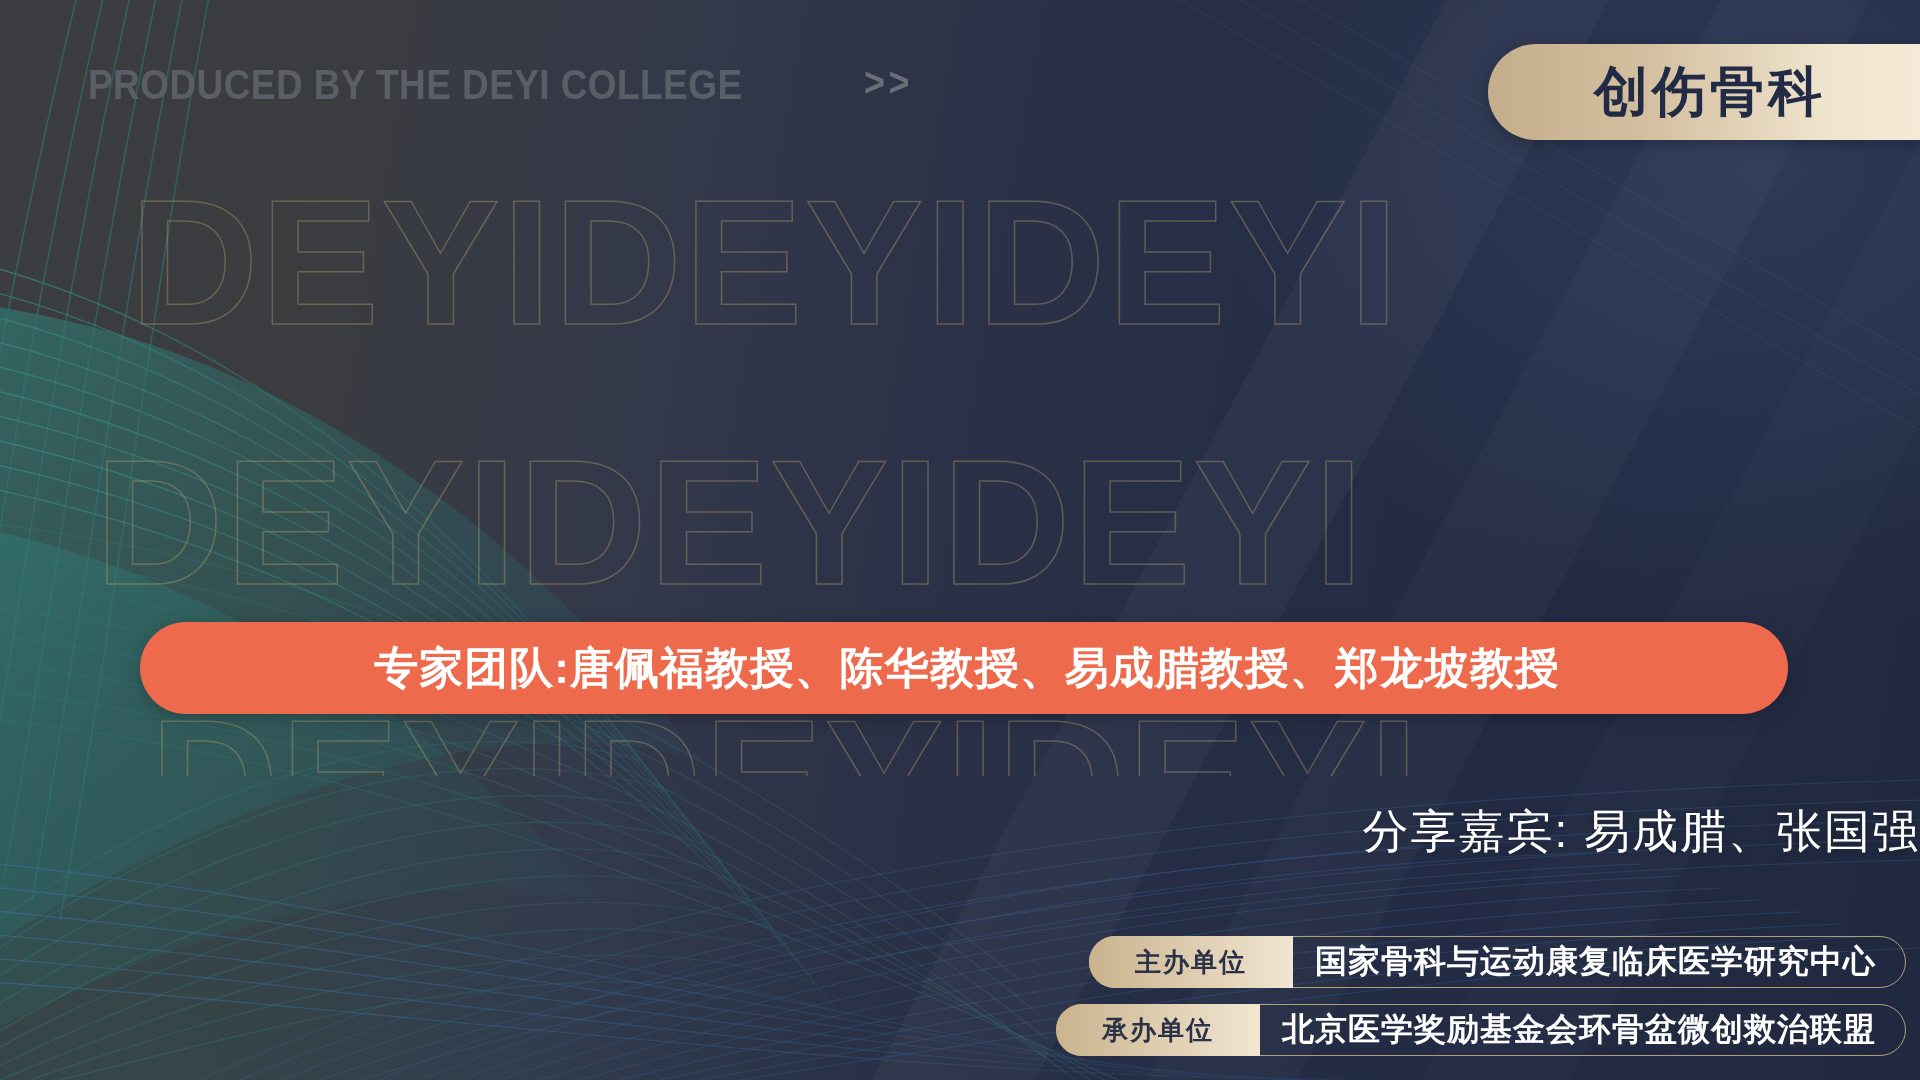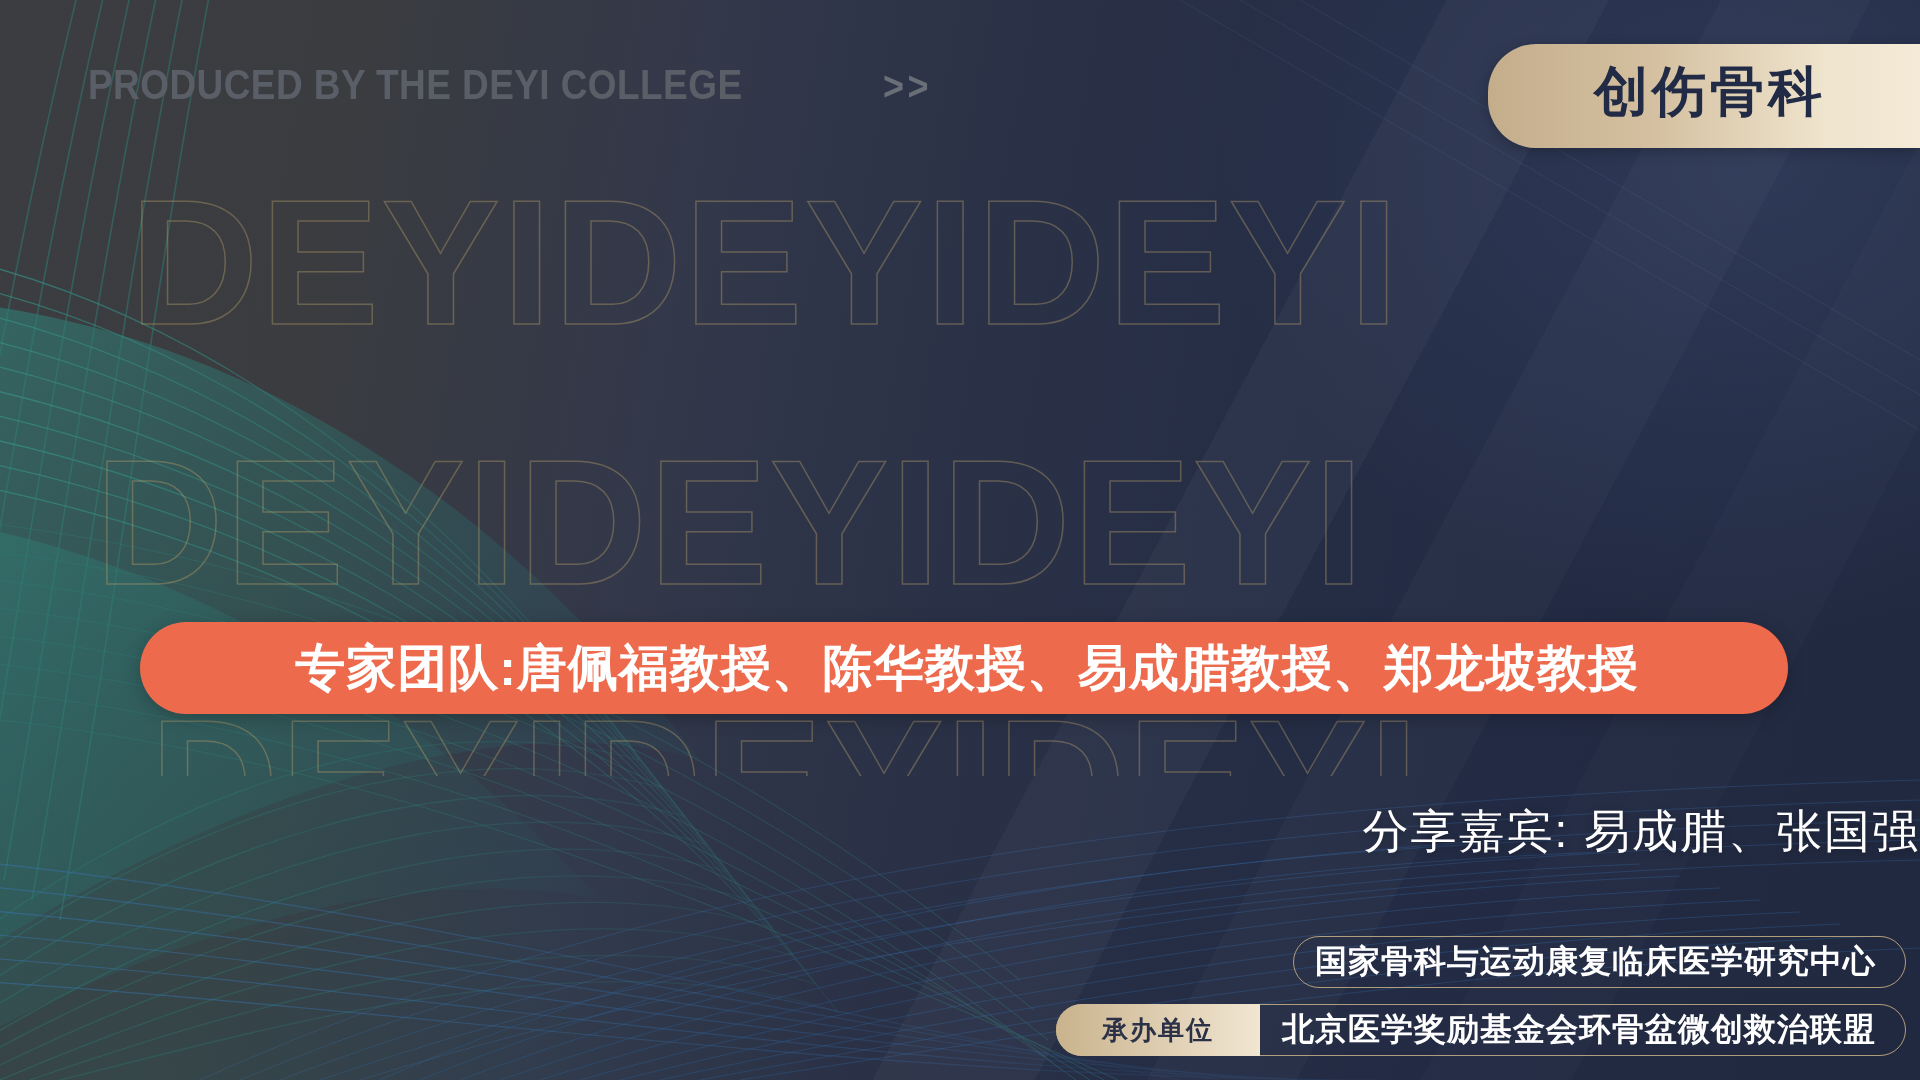--- a/index.html
+++ b/index.html
@@ -32,33 +32,33 @@
   .wm-row{position:absolute;left:130px;white-space:nowrap;
       font-family:"Liberation Sans","DejaVu Sans",sans-serif;
       font-weight:700;font-size:178px;letter-spacing:2px;
       color:transparent;-webkit-text-stroke:1.5px rgba(182,158,106,.40);
       text-stroke:1.5px rgba(182,158,106,.40);}
   .wm-r1{top:160px;}
   .wm-r2{top:420px;left:95px;}
   .wm-r3{top:680px;left:150px;}
 
   
-  .header{position:absolute;left:88px;top:60px;display:flex;align-items:flex-end;gap:34px;}
+  .header{position:absolute;left:88px;top:60px;display:flex;align-items:flex-start;gap:15px;}
   .header .h-txt{
     font-size:43px;font-weight:700;letter-spacing:.5px;color:#5a5e67;
     transform:scaleX(.86);transform-origin:left center;white-space:nowrap;
   }
   .header .h-chev{font-size:40px;font-weight:700;color:#6a6e77;letter-spacing:4px;
     transform:scaleX(.9);transform-origin:left center;}
 
   
   .cat-badge{
     position:absolute;right:0;top:44px;height:96px;min-width:340px;
     display:flex;align-items:center;justify-content:center;
-    padding:0 40px 8px 52px;
+    padding:0 40px 0 52px;
     border-radius:48px 0 0 48px;
     background:linear-gradient(90deg,#c4ad8b 0%,#d4c0a0 38%,#efe4cd 78%,#f4ead7 100%);
     box-shadow:0 3px 14px rgba(0,0,0,.25);
   }
   .cat-badge span{font-size:54px;font-weight:700;color:#222b45;letter-spacing:4px;
     font-family:"Liberation Sans","DejaVu Sans",sans-serif;}
 
   
   .title{position:absolute;left:0;right:0;top:238px;text-align:center;}
   .title .line{
@@ -68,21 +68,21 @@
     text-shadow:0 3px 12px rgba(0,0,0,.32);
   }
 
   
   .team-pill{
     position:absolute;left:140px;width:1648px;top:622px;height:92px;
     background:#ed6a4c;border-radius:46px;
     display:flex;align-items:center;justify-content:center;
     box-shadow:0 4px 18px rgba(0,0,0,.22);
   }
-  .team-pill span{color:#fff;font-size:50px;font-weight:700;letter-spacing:1px;
+  .team-pill span{color:#fff;font-size:44px;font-weight:700;letter-spacing:1px;
     font-family:"Liberation Sans","DejaVu Sans",sans-serif;white-space:nowrap;margin-left:6px;}
 
   
   .guest{position:absolute;left:0;right:0;top:775px;text-align:right;margin-top:26px;}
   .guest span{color:#fff;font-size:46px;font-weight:400;letter-spacing:2px;
     font-family:"Liberation Sans","DejaVu Sans",sans-serif;
     text-shadow:0 2px 8px rgba(0,0,0,.3);}
 
   
   .orgs{position:absolute;right:14px;bottom:24px;display:flex;flex-direction:column;gap:16px;align-items:flex-end;}
@@ -225,20 +225,23 @@
     <span>专家团队:唐佩福教授、陈华教授、易成腊教授、郑龙坡教授</span>
   </div>
 
   <div class="guest">
     <span>分享嘉宾: 易成腊、张国强</span>
   </div>
 
   <div class="orgs">
     <div class="org-row">
       <div class="org-frame"></div>
+      <div class="org-tag">
+        <span>主办单位</span>
+      </div>
       <div class="org-name">
         <span>国家骨科与运动康复临床医学研究中心</span>
       </div>
     </div>
     <div class="org-row">
       <div class="org-frame"></div>
       <div class="org-tag">
         <span>承办单位</span>
       </div>
       <div class="org-name">

